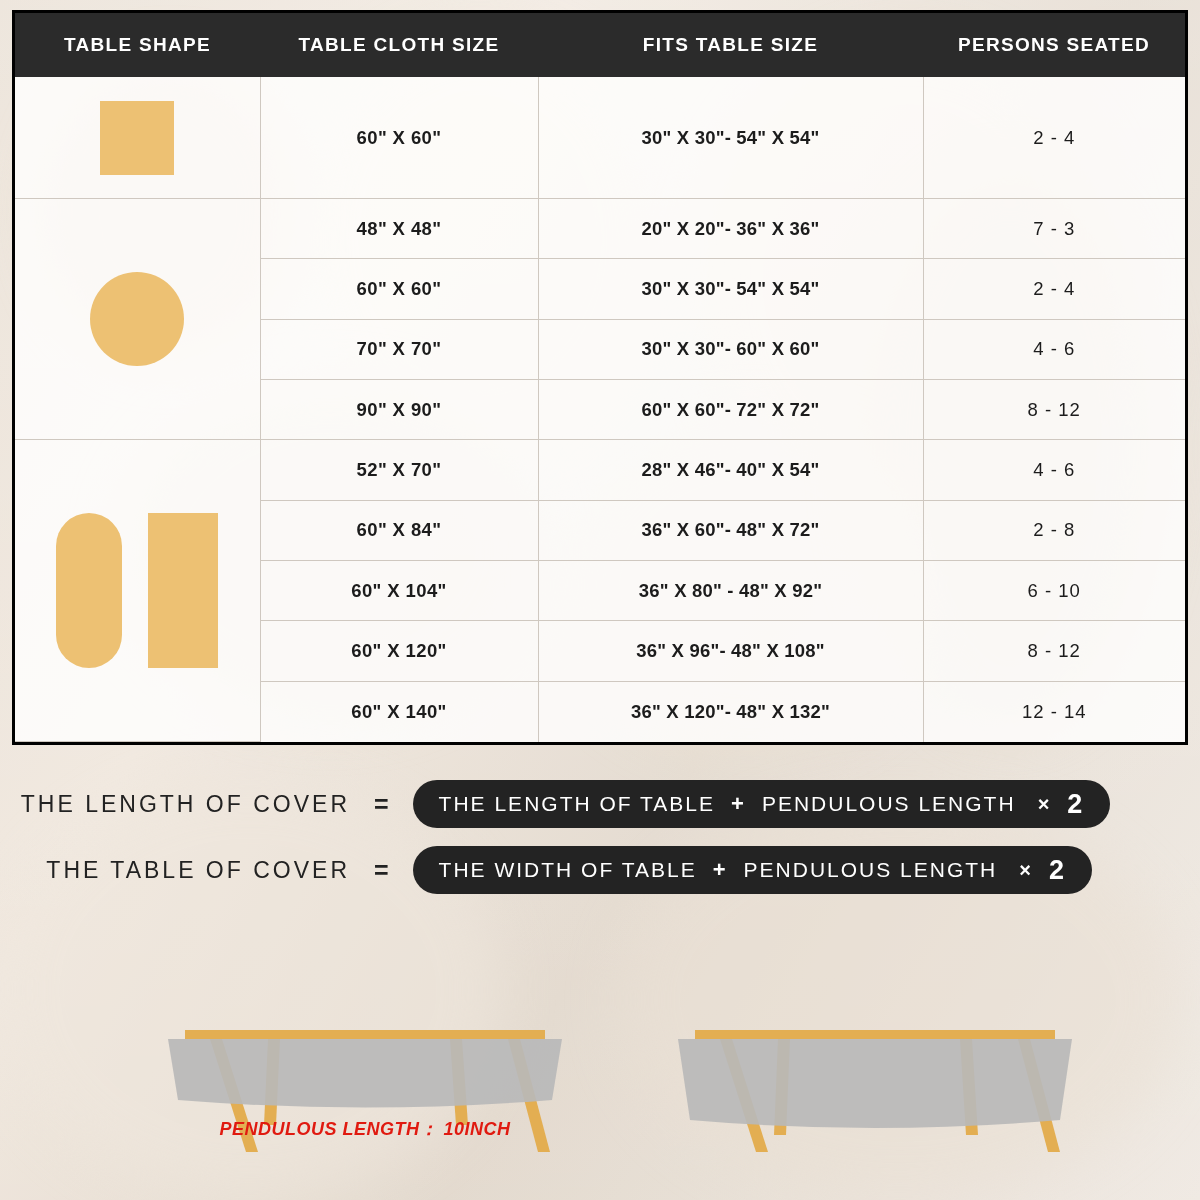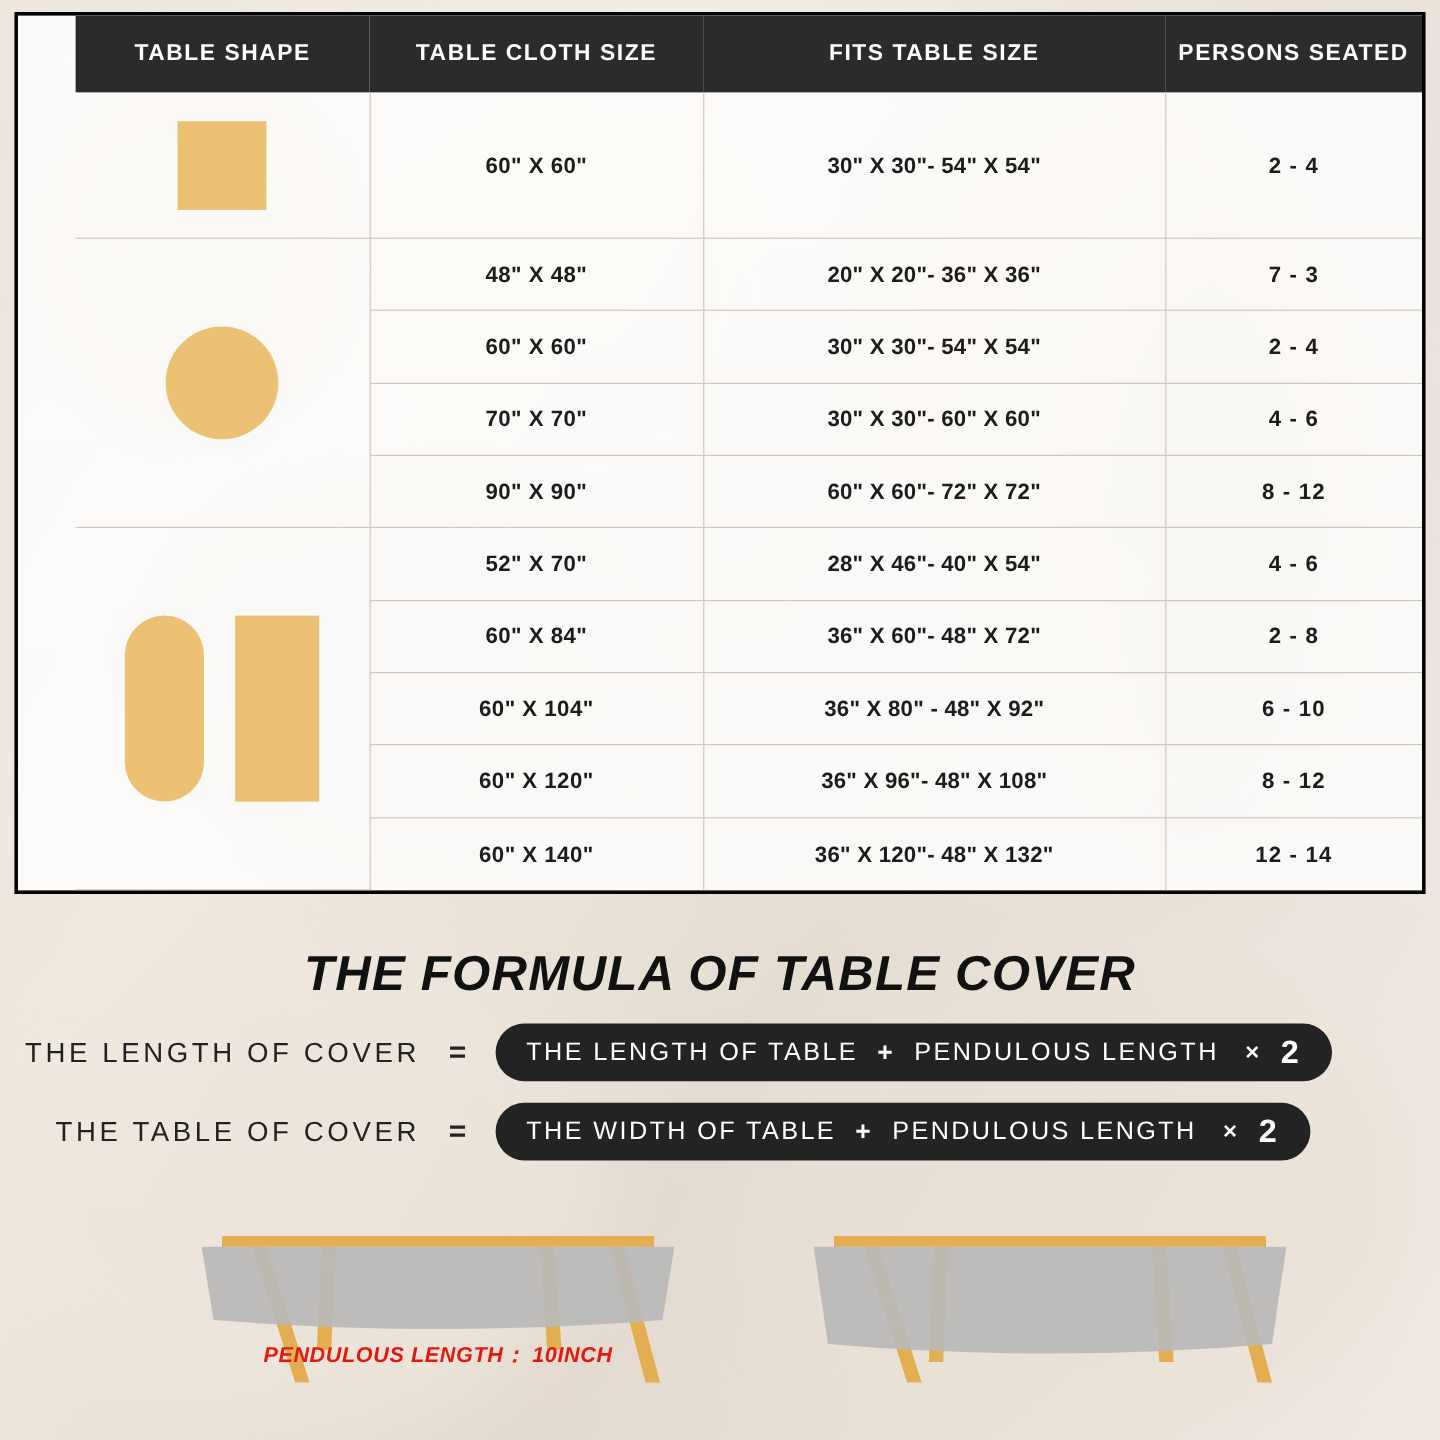--- a/index.html
+++ b/index.html
@@ -28,21 +28,20 @@
   .b8 { left: 620px; top: 800px; width: 560px; height: 400px; background: #eae0d4; }
 
   
   .card {
     position: absolute;
     left: 12px; top: 10px;
     width: 1176px; height: 735px;
     background: rgba(255,255,255,0.80);
     border: 3px solid #000;
     overflow: hidden;
-    padding-left: 48px;
   }
   table.sizing {
     width: 100%; height: 100%;
     border-collapse: collapse;
     table-layout: fixed;
   }
   table.sizing thead th {
     background: #2b2b2b;
     color: #fff;
     font-size: 19px;
@@ -64,21 +63,21 @@
     height: 57px;
   }
   table.sizing td:last-child { border-right: none; }
   table.sizing tr:last-child td { border-bottom: none; }
   td.shape {
     border-right: 1px solid #cfc8c0;
     position: relative;
   }
   td.cloth { color: #e01a10; font-weight: bold; letter-spacing: .4px; }
   td.fits { font-weight: bold; letter-spacing: .2px; font-size: 18px; }
-  td.persons { font-weight: bold; letter-spacing: 1px; font-size: 18px; margin-top: 15px; }
+  td.persons { font-weight: normal; letter-spacing: 1px; font-size: 18px; margin-top: 15px; }
   .group-sep td { border-bottom: 1px solid #b7aea4; }
 
   
   .shape-wrap { display:flex; align-items:center; justify-content:center; gap: 26px; }
   .sq { width: 74px; height: 74px; background: #edc173; }
   .circ { width: 94px; height: 94px; border-radius: 50%; background: #edc173; }
   .stadium { width: 66px; height: 155px; border-radius: 36px; background: #edc173; }
   .rect { width: 70px; height: 155px; background: #edc173; }
 
   
@@ -237,21 +236,20 @@
         <tr>
           <td class="cloth">60" X 140"</td>
           <td class="fits">36" X 120"- 48" X 132"</td>
           <td class="persons">12 - 14</td>
         </tr>
       </tbody>
     </table>
   </div>
 
   <div class="bottom">
-    <div class="formula-title">THE FORMULA OF TABLE COVER</div>
 
     <div class="eq-row">
       <div class="eq-left">THE LENGTH OF COVER</div>
       <div class="eq-sign">=</div>
       <div class="eq-pill">
         <span>THE LENGTH OF TABLE</span>
         <span class="plus">+</span>
         <span>PENDULOUS LENGTH</span>
         <span class="times">×</span>
         <span class="two">2</span>

